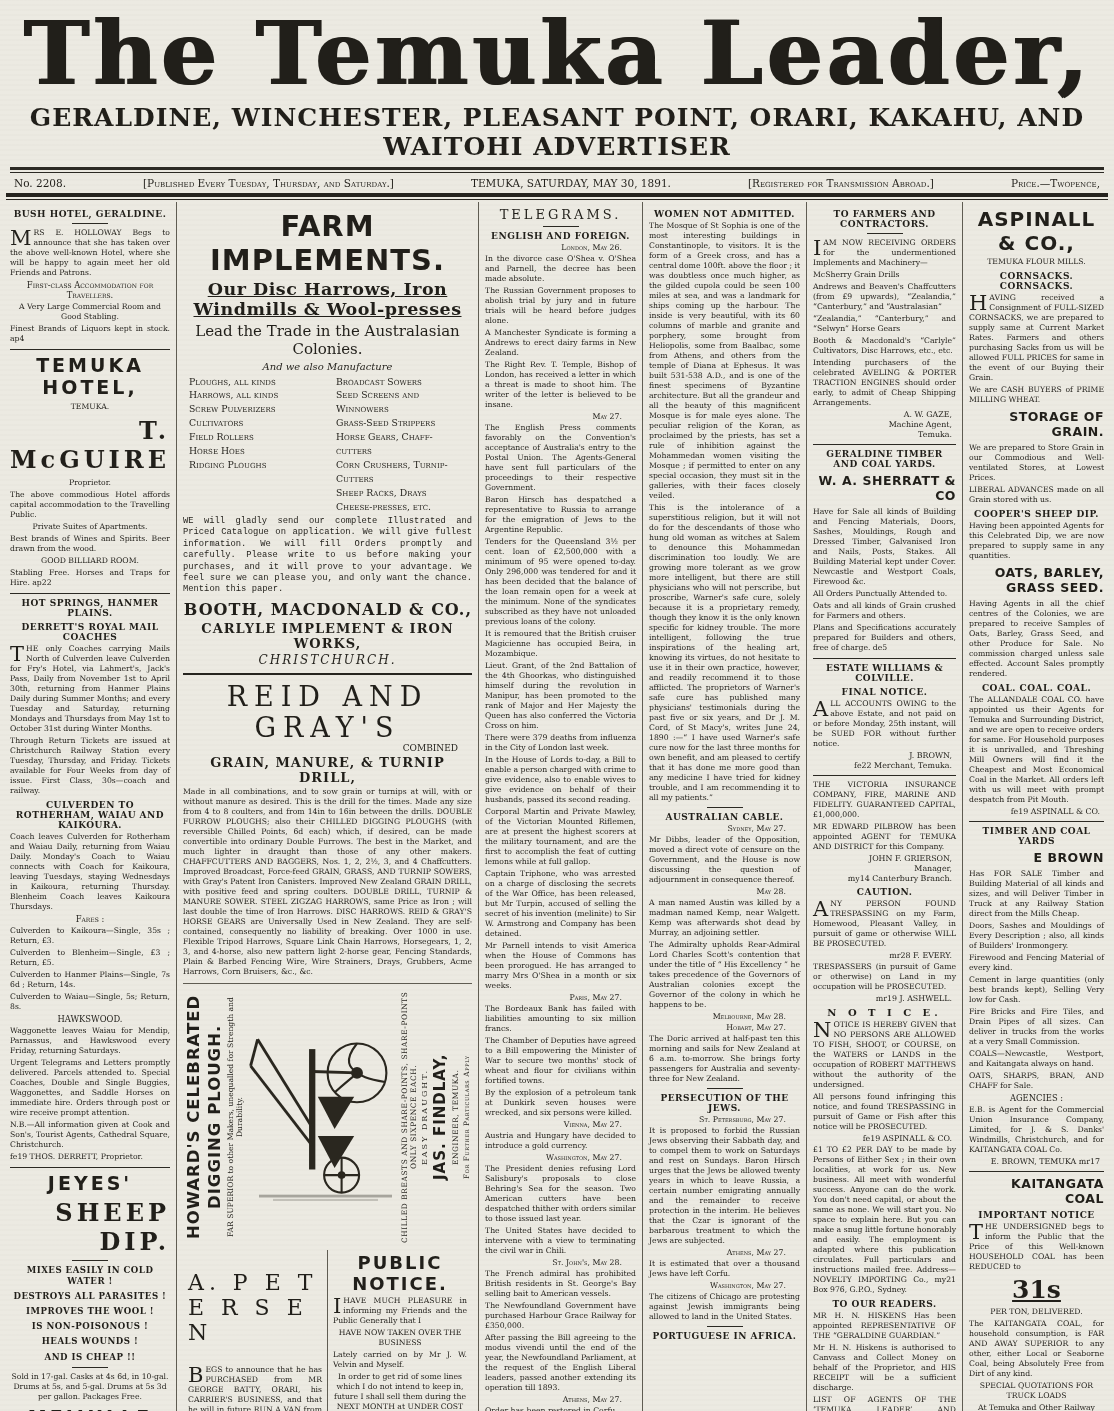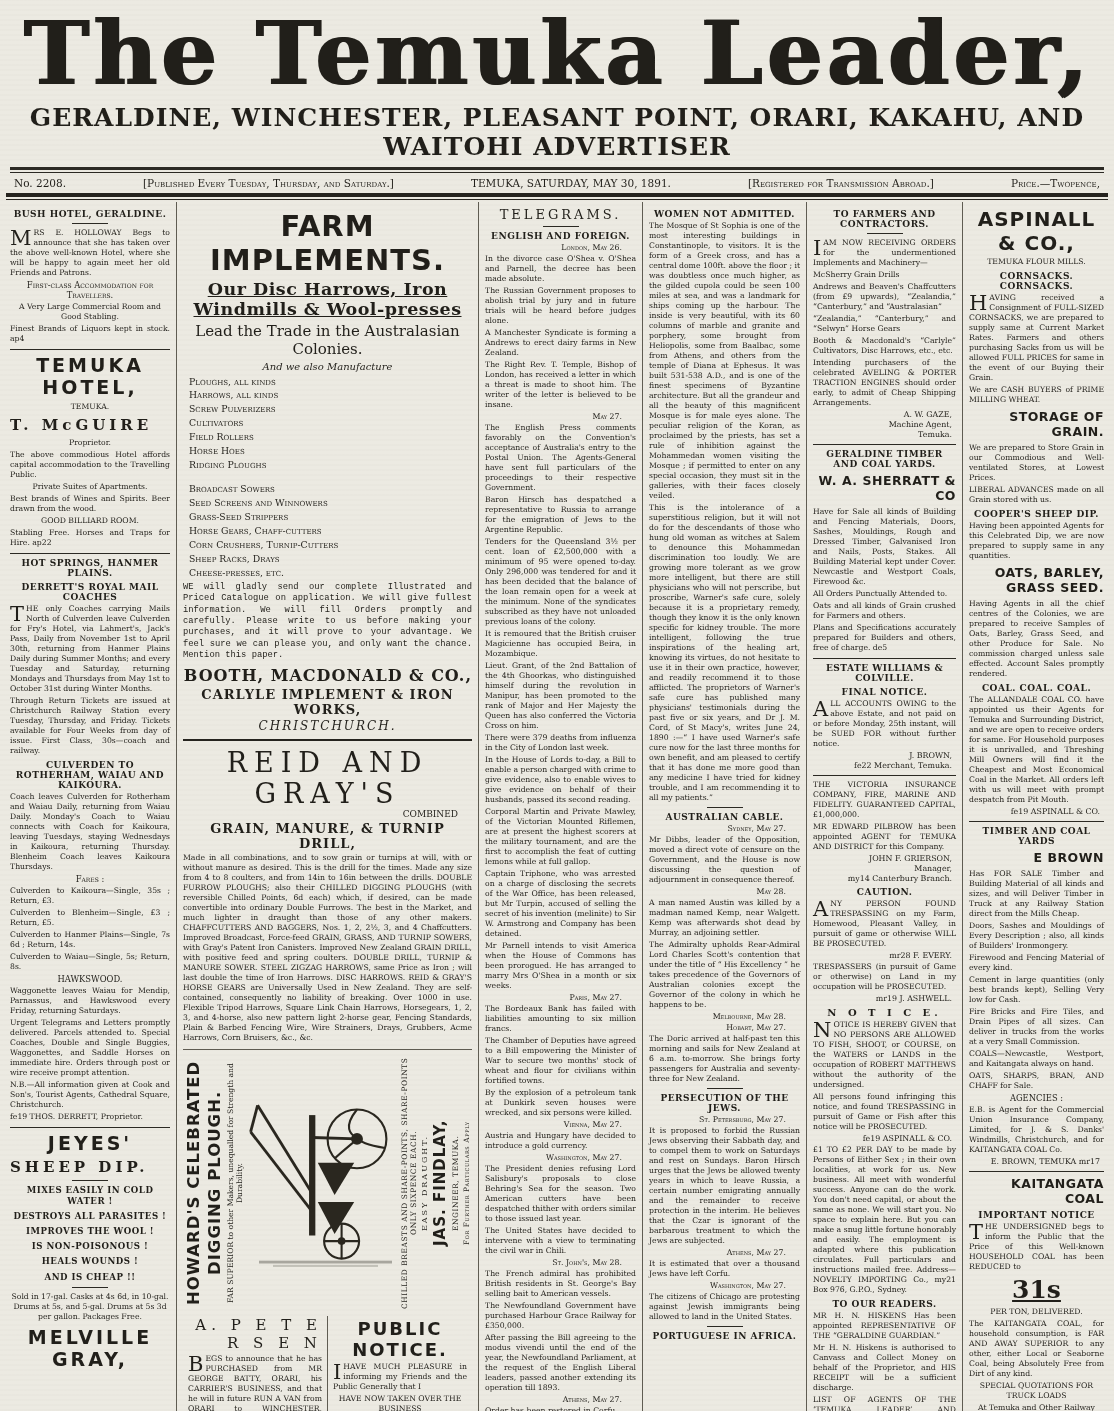--- a/index.html
+++ b/index.html
@@ -26,39 +26,39 @@
   .b-pc{text-align:center;}
   .b-pcb{text-align:center;font-weight:bold;font-size:8.6px;letter-spacing:.5px;margin:4px 0;}
   .b-h1{font-family:"DejaVu Sans","Liberation Sans",sans-serif;font-weight:bold;font-size:29px;text-align:center;letter-spacing:1px;margin:4px 0 2px;}
   .b-h1s{font-size:27px;text-align:center;letter-spacing:7px;margin:6px 0 0;}
   .b-h1r{font-family:"DejaVu Sans",sans-serif;font-weight:bold;font-size:18px;text-align:center;letter-spacing:2px;margin:2px 0;}
   .b-h1r6{font-family:"DejaVu Sans",sans-serif;font-weight:bold;font-size:20px;text-align:center;letter-spacing:1px;margin:2px 0;}
   .b-h2{font-weight:bold;font-size:16px;text-align:right;letter-spacing:1px;margin:4px 0 1px;}
   .b-h2b{font-weight:bold;font-size:13px;text-align:center;letter-spacing:1px;margin:2px 0;}
   .b-h2c{font-size:13px;text-align:center;letter-spacing:3px;margin:2px 0;}
   .b-h2s{font-size:15px;text-align:center;margin:3px 0;}
-  .b-h2s2{font-size:15px;text-align:right;letter-spacing:5px;margin:0 0;}
+  .b-h2s2{font-size:22px;text-align:left;letter-spacing:5px;margin:20px 0;}
   .b-h3{font-weight:bold;font-size:9px;text-align:center;letter-spacing:.5px;margin:4px 0 2px;}
   .b-h3sp{font-weight:bold;font-size:10px;text-align:center;letter-spacing:4px;margin:4px 0 2px;}
   .b-sc{font-variant:small-caps;text-align:center;font-size:8.4px;margin:2px 0;}
   .b-scr{font-variant:small-caps;text-align:right;font-size:9px;margin:0 14px 0 0;}
   .b-date{text-align:right;padding-right:14px;font-size:7.8px;font-variant:small-caps;margin:2px 0;}
   .b-big{font-family:"DejaVu Sans",sans-serif;font-weight:bold;font-size:19px;text-align:center;letter-spacing:3px;margin:4px 0;}
-  .b-big2{font-weight:bold;font-size:15px;text-align:left;letter-spacing:4px;margin:4px 0;}
+  .b-big2{font-weight:bold;font-size:24px;text-align:right;letter-spacing:4px;margin:4px 0;}
   .b-bigc{font-family:"DejaVu Sans",sans-serif;font-weight:bold;font-size:12.5px;text-align:right;letter-spacing:.5px;margin:4px 0;}
   .b-big31{font-weight:bold;font-size:25px;text-align:center;margin:3px 0;text-decoration:underline;}
   .b-adline{font-weight:bold;font-size:17.5px;text-align:center;letter-spacing:.5px;margin:2px 0;text-decoration:underline;}
   .b-ital{font-style:italic;font-size:10px;text-align:center;margin:3px 0;}
   .b-ital2{font-style:italic;font-size:12px;text-align:center;letter-spacing:2px;margin:2px 0;}
   .b-sig{text-align:right;font-size:7.9px;padding-right:4px;margin:1px 0;}
   .b-rule{width:36px;border-top:1px solid #2b2923;margin:4px auto;}
   .b-hr{border-top:1px solid #2b2923;margin:5px 0 4px;}
   .b-hrh{border-top:2px solid #26241f;margin:6px 0 4px;}
   .dropcap{float:left;font-size:21px;line-height:.8;padding:2px 2px 0 0;}
-  .b-twolist{display:flex;gap:10px;font-variant:small-caps;font-size:9.3px;line-height:1.5;margin:2px 6px;flex-direction:column;}
+  .b-twolist{display:flex;gap:17px;font-variant:small-caps;font-size:9.3px;line-height:1.5;margin:2px 6px;}
   .b-twolist>div{flex:1;min-width:0;}
   .b-split{display:flex;gap:0;margin-top:4px;}
   .b-split>div{flex:1;min-width:0;padding:0 5px;}
   .b-split>div+div{border-left:1px solid #5f5c52;}
   
   .b-plough{display:flex;height:258px;margin:6px 0 4px;border-top:1px solid #5f5c52;padding-top:4px;}
   .vcol{display:flex;flex-direction:row;justify-content:center;}
   .vcap{writing-mode:vertical-rl;transform:rotate(180deg);text-align:center;margin:0 1px;}
   .vbig{font-family:"DejaVu Sans",sans-serif;font-weight:bold;font-size:16.5px;letter-spacing:1px;}
   .vsub{font-size:7.6px;}

